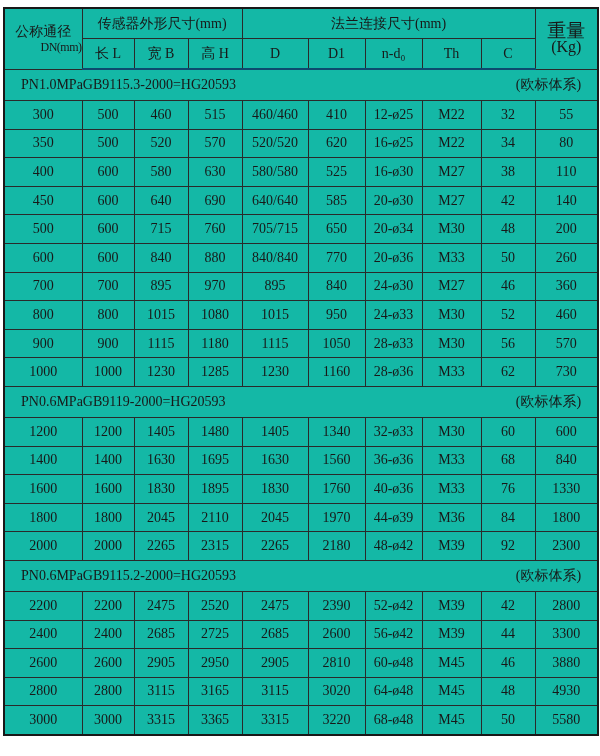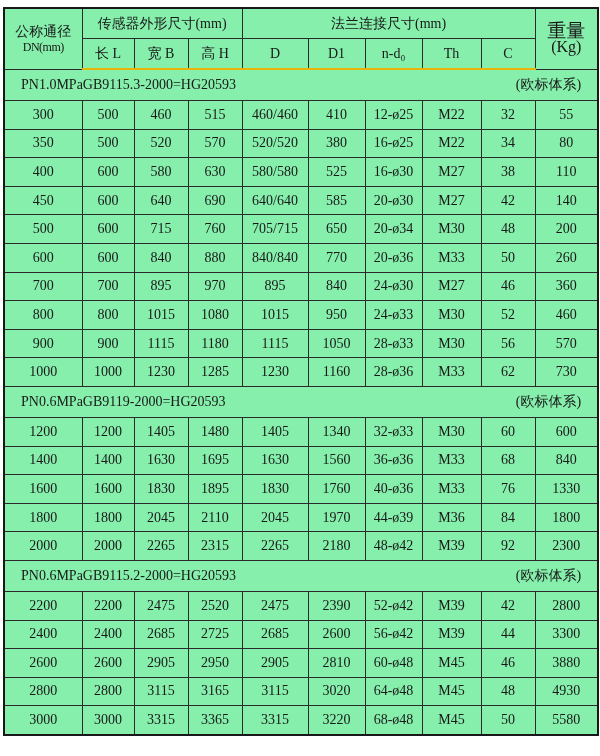--- a/index.html
+++ b/index.html
@@ -15,46 +15,47 @@
     color: #181818;
   }
   .page {
     padding: 7px 2px 0 3px;
   }
   table.spec {
     border-collapse: collapse;
     table-layout: fixed;
     width: 594px;
     border: 2px solid #181818;
-    background: #86efac;
+    background: #14b8a6;
   }
   th, td {
     border: 1px solid #2a2a2a;
     text-align: center;
     vertical-align: middle;
     padding: 0;
     font-weight: normal;
     overflow: hidden;
     white-space: nowrap;
   }
   thead th {
     font-size: 14px;
     height: 29px;
   }
   thead tr.h2 th {
-    border-bottom: 2px solid #eab308;
+    border-bottom: 2px solid #0c4a6e;
   }
   .dn-title {
     font-size: 14px;
     line-height: 17px;
   }
   .dn-sub {
     font-size: 12px;
     line-height: 15px;
     letter-spacing: -0.5px;
+    text-align: right;
   }
   .weight-title {
     font-size: 19px;
     line-height: 17px;
   }
   .weight-unit {
     font-size: 16px;
     line-height: 16px;
   }
   .sub-zero {
@@ -141,21 +142,21 @@
           <td>M22</td>
           <td>32</td>
           <td>55</td>
         </tr>
         <tr class="data-row">
           <td>350</td>
           <td>500</td>
           <td>520</td>
           <td>570</td>
           <td>520/520</td>
-          <td>380</td>
+          <td>620</td>
           <td>16-ø25</td>
           <td>M22</td>
           <td>34</td>
           <td>80</td>
         </tr>
         <tr class="data-row">
           <td>400</td>
           <td>600</td>
           <td>580</td>
           <td>630</td>

